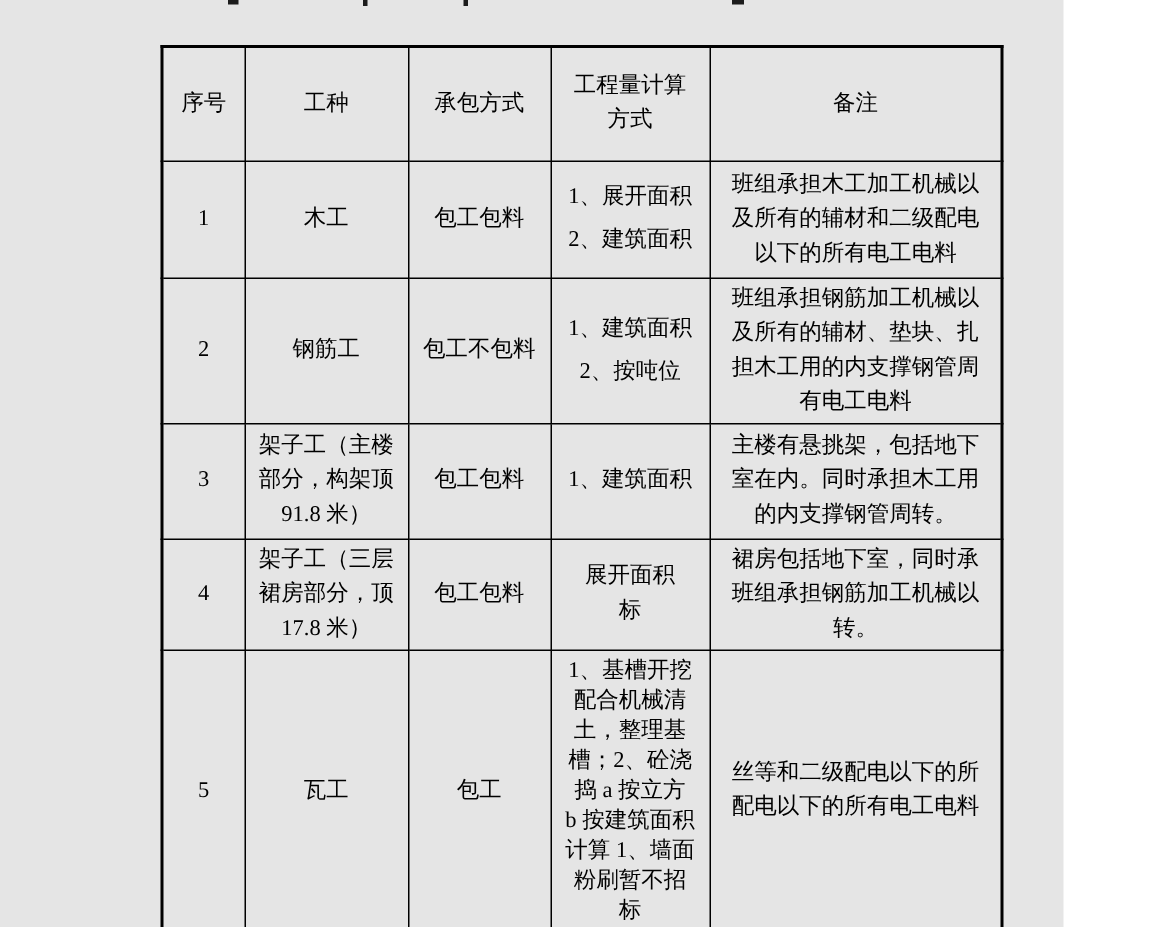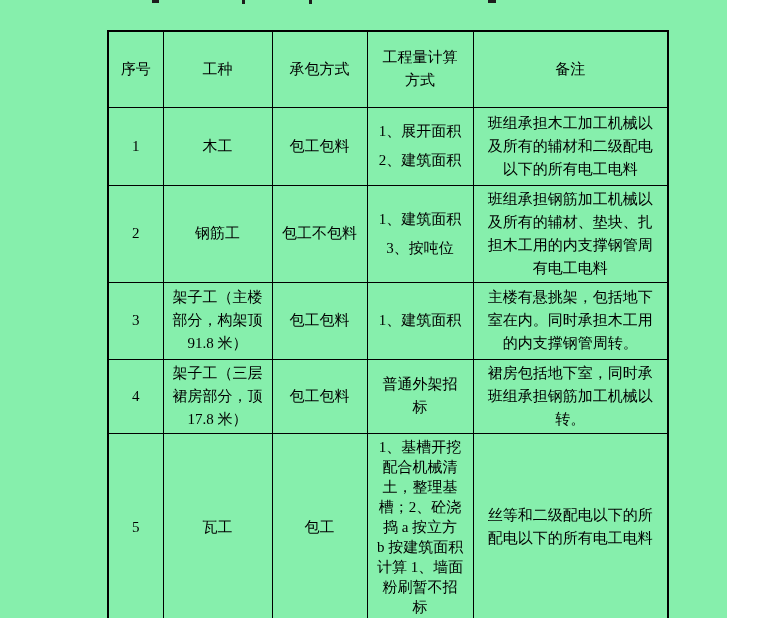--- a/index.html
+++ b/index.html
@@ -1,21 +1,21 @@
 <!DOCTYPE html>
 <html><head>
 <meta charset="utf-8">
 <style>
   html,body{margin:0;padding:0;}
   body{
     width:766px;height:618px;background:#ffffff;color:#000000;
     font-family:"Liberation Serif","DejaVu Serif",serif;
     overflow:hidden;
   }
-  .page{position:relative;width:727px;height:618px;background:#86efac;}
+  .page{position:relative;width:666px;height:618px;background:#e5e5e5;padding-left:43px;}
 
   
   .fragment{position:absolute;top:0;background:#1c1c1c;}
   .f1{left:152px;width:7px;height:3px;}
   .f2{left:242px;width:3px;height:4px;}
   .f3{left:309px;width:3px;height:4px;}
   .f4{left:488px;width:8px;height:3px;}
 
   table.doc-table{
     position:absolute;left:107px;top:30px;width:560px;
@@ -90,21 +90,21 @@
     </tr>
 
     <tr class="r2">
       <td>2</td>
       <td>
             <div class="line">钢筋工</div>
           </td>
       <td>包工不包料</td>
       <td class="gap">
             <div class="line">1、建筑面积</div>
-            <div class="line">3、按吨位</div>
+            <div class="line">2、按吨位</div>
           </td>
       <td>
             <div class="line">班组承担钢筋加工机械以</div>
             <div class="line">及所有的辅材、垫块、扎</div>
             <div class="line">担木工用的内支撑钢管周</div>
             <div class="line">有电工电料</div>
           </td>
     </tr>
 
     <tr class="r3">
@@ -127,21 +127,21 @@
 
     <tr class="r4">
       <td>4</td>
       <td>
             <div class="line">架子工（三层</div>
             <div class="line">裙房部分，顶</div>
             <div class="line">17.8 米）</div>
           </td>
       <td>包工包料</td>
       <td>
-            <div class="line">普通外架招</div>
+            <div class="line">展开面积</div>
             <div class="line">标</div>
           </td>
       <td>
             <div class="line">裙房包括地下室，同时承</div>
             <div class="line">班组承担钢筋加工机械以</div>
             <div class="line">转。</div>
           </td>
     </tr>
 
     <tr class="r5">

